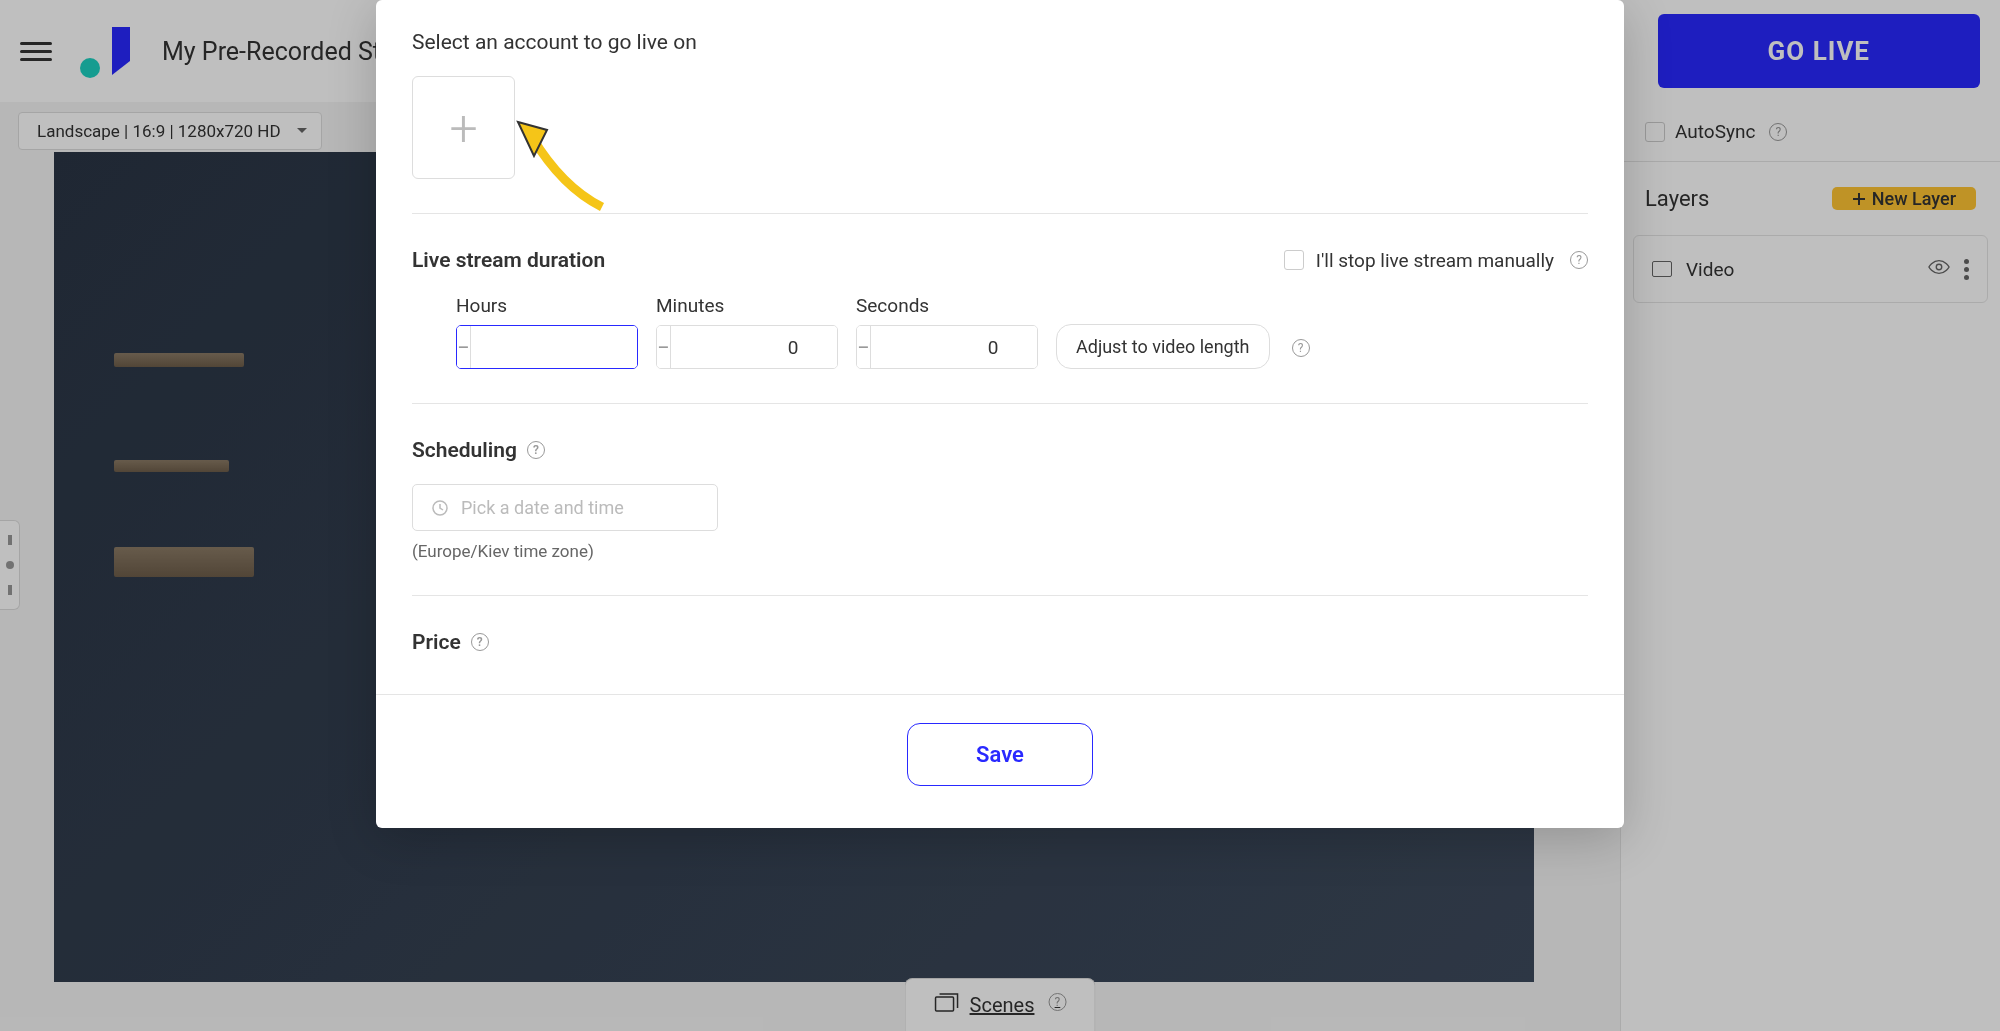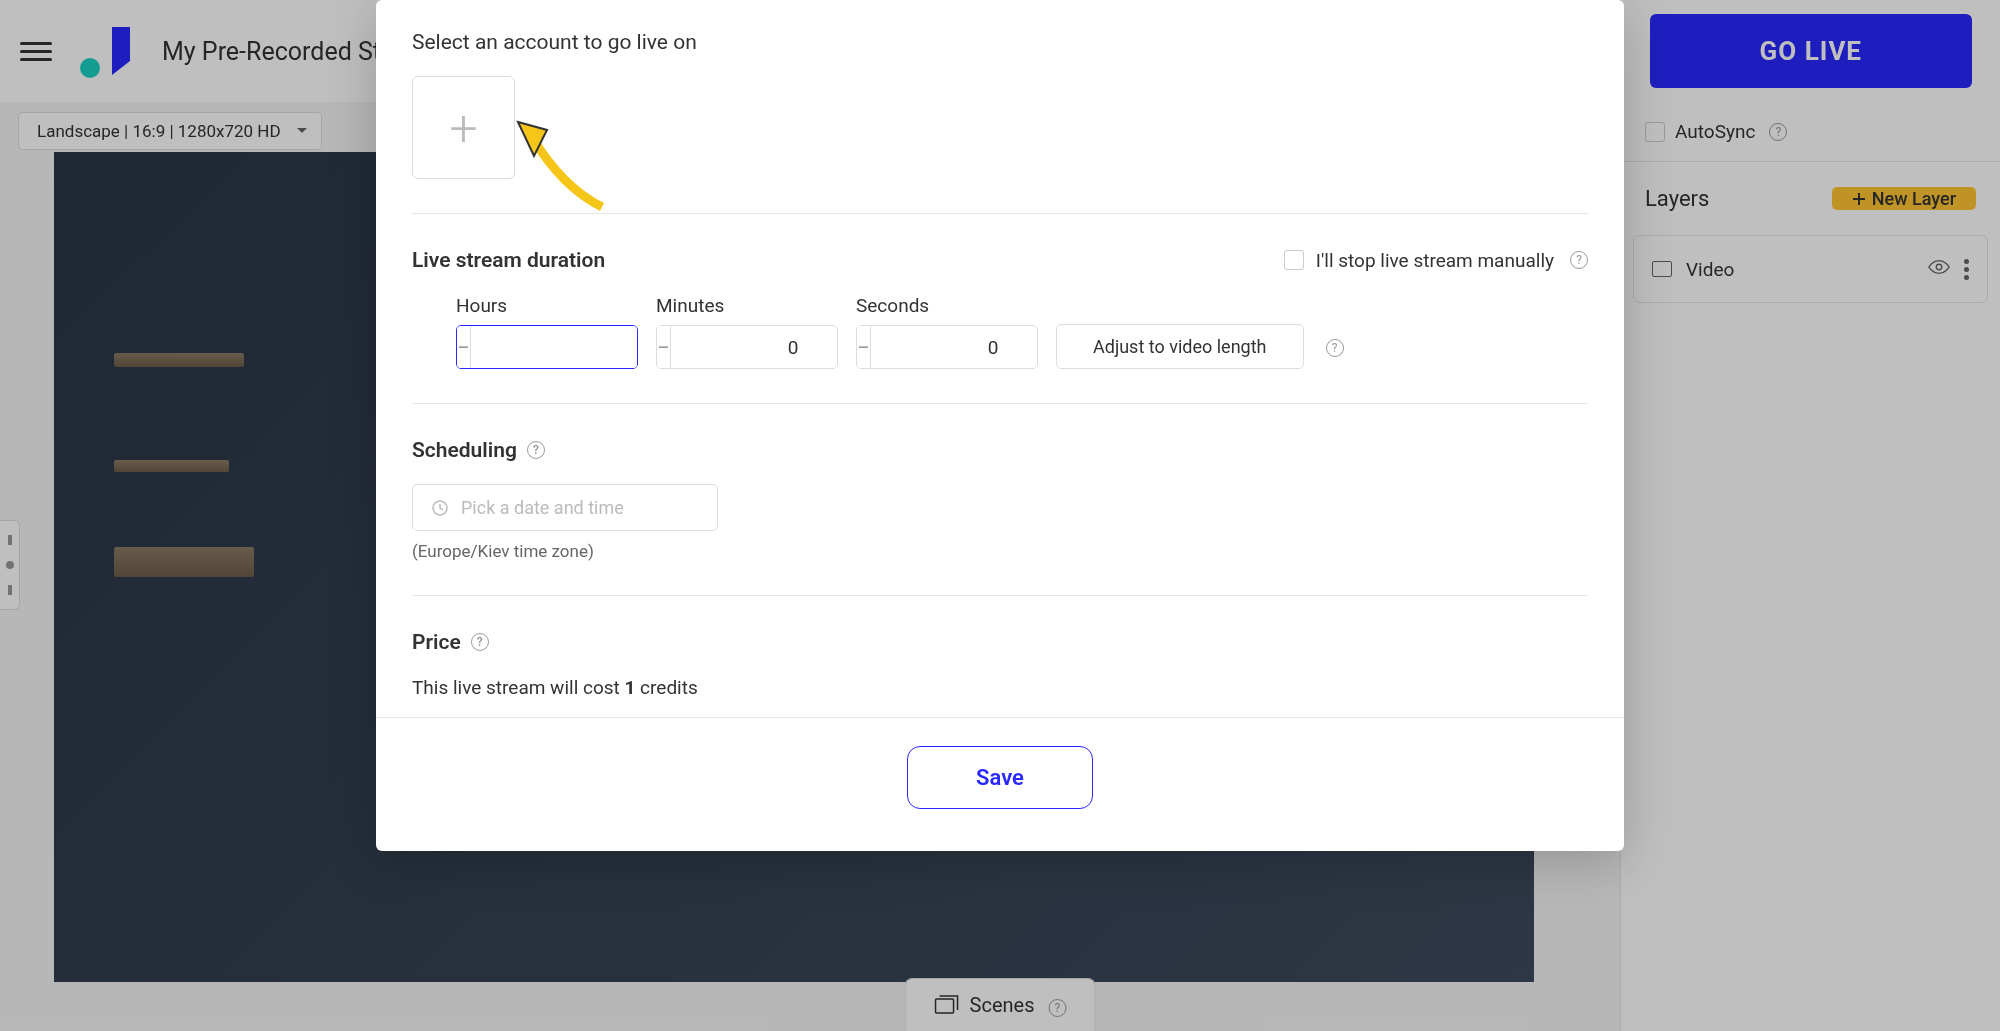--- a/index.html
+++ b/index.html
@@ -54,21 +54,20 @@
     .go-live-btn {
       background: #2929ff;
       color: #fff;
       font-size: 26px;
       font-weight: 700;
       padding: 22px 110px;
       border: none;
       border-radius: 6px;
       letter-spacing: 1px;
       cursor: pointer;
-      margin-right: 8px;
     }
     .canvas-area {
       position: absolute;
       left: 54px;
       top: 152px;
       width: 1480px;
       height: 830px;
       background: linear-gradient(135deg, #2a3545, #3d4a5c);
       overflow: hidden;
     }
@@ -209,24 +208,25 @@
       position: absolute;
       left: 50%;
       bottom: 0;
       transform: translateX(-50%);
       background: #fff;
       padding: 14px 28px;
       border: 1px solid #ddd;
       border-bottom: none;
       border-radius: 8px 8px 0 0;
       display: flex;
-      align-items: flex-end;
+      align-items: flex-start;
       gap: 10px;
       font-size: 20px;
       color: #333;
+      text-decoration: underline;
     }
     
     .modal-overlay {
       position: absolute;
       inset: 0;
       background: rgba(0,0,0,0.25);
       display: flex;
       align-items: flex-start;
       justify-content: center;
     }
@@ -365,22 +365,22 @@
       font-size: 19px;
       outline: none;
       color: #333;
     }
     .stepper.active .stepper-input {
       color: #333;
     }
     .adjust-btn {
       border: 1px solid #ddd;
       background: #fff;
-      padding: 11px 36px;
-      border-radius: 5px;
+      padding: 11px 19px;
+      border-radius: 15px;
       font-size: 18px;
       color: #333;
       cursor: pointer;
     }
     .date-picker {
       border: 1px solid #ddd;
       border-radius: 5px;
       padding: 12px 18px;
       width: 306px;
       display: flex;
@@ -592,21 +592,18 @@
         <span>Pick a date and time</span>
       </div>
       <div class="tz-note">(Europe/Kiev time zone)</div>
 
       <hr class="hr">
 
       <div class="section-label section-label-bold">
         <span>Price</span>
         <span class="help-circle" style="margin-left:10px">?</span>
       </div>
-      <div class="price-text">
-        <span>This live stream will cost </span><strong>1</strong><span> credits</span>
-      </div>
     </div>
     <div class="modal-footer">
       <button class="save-btn">Save</button>
     </div>
   </div>
 </div>
 
 </body></html>

